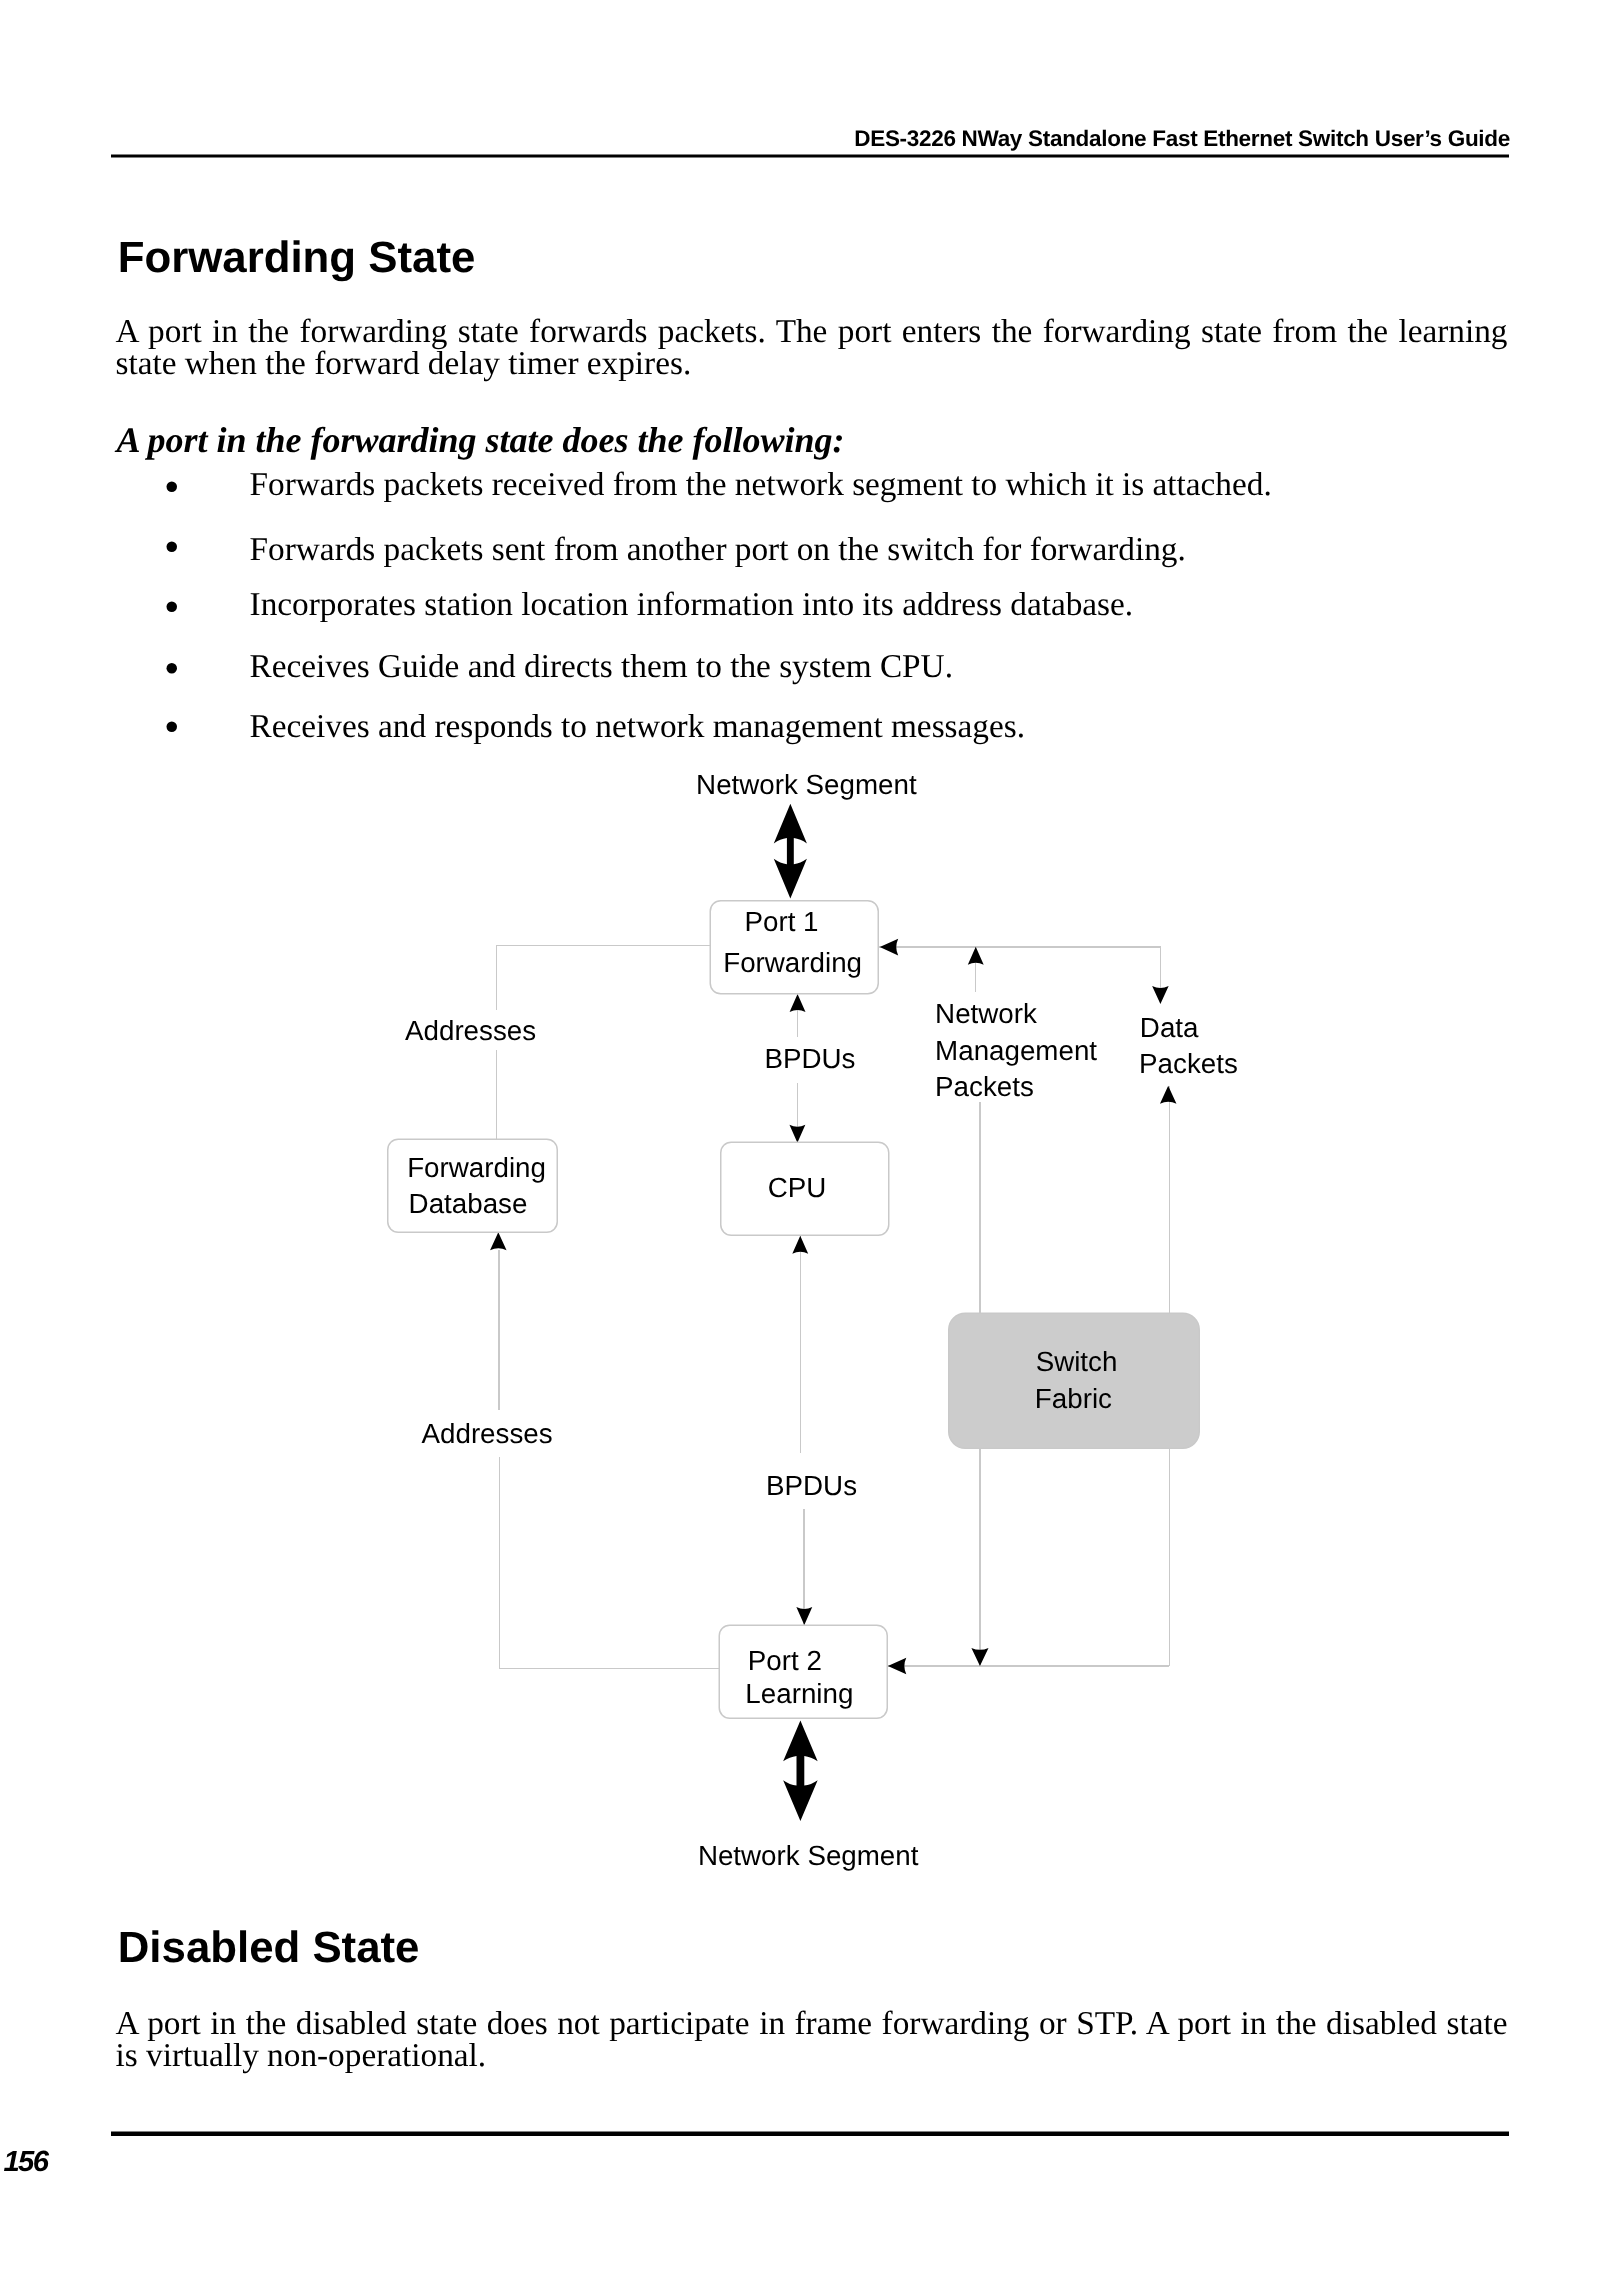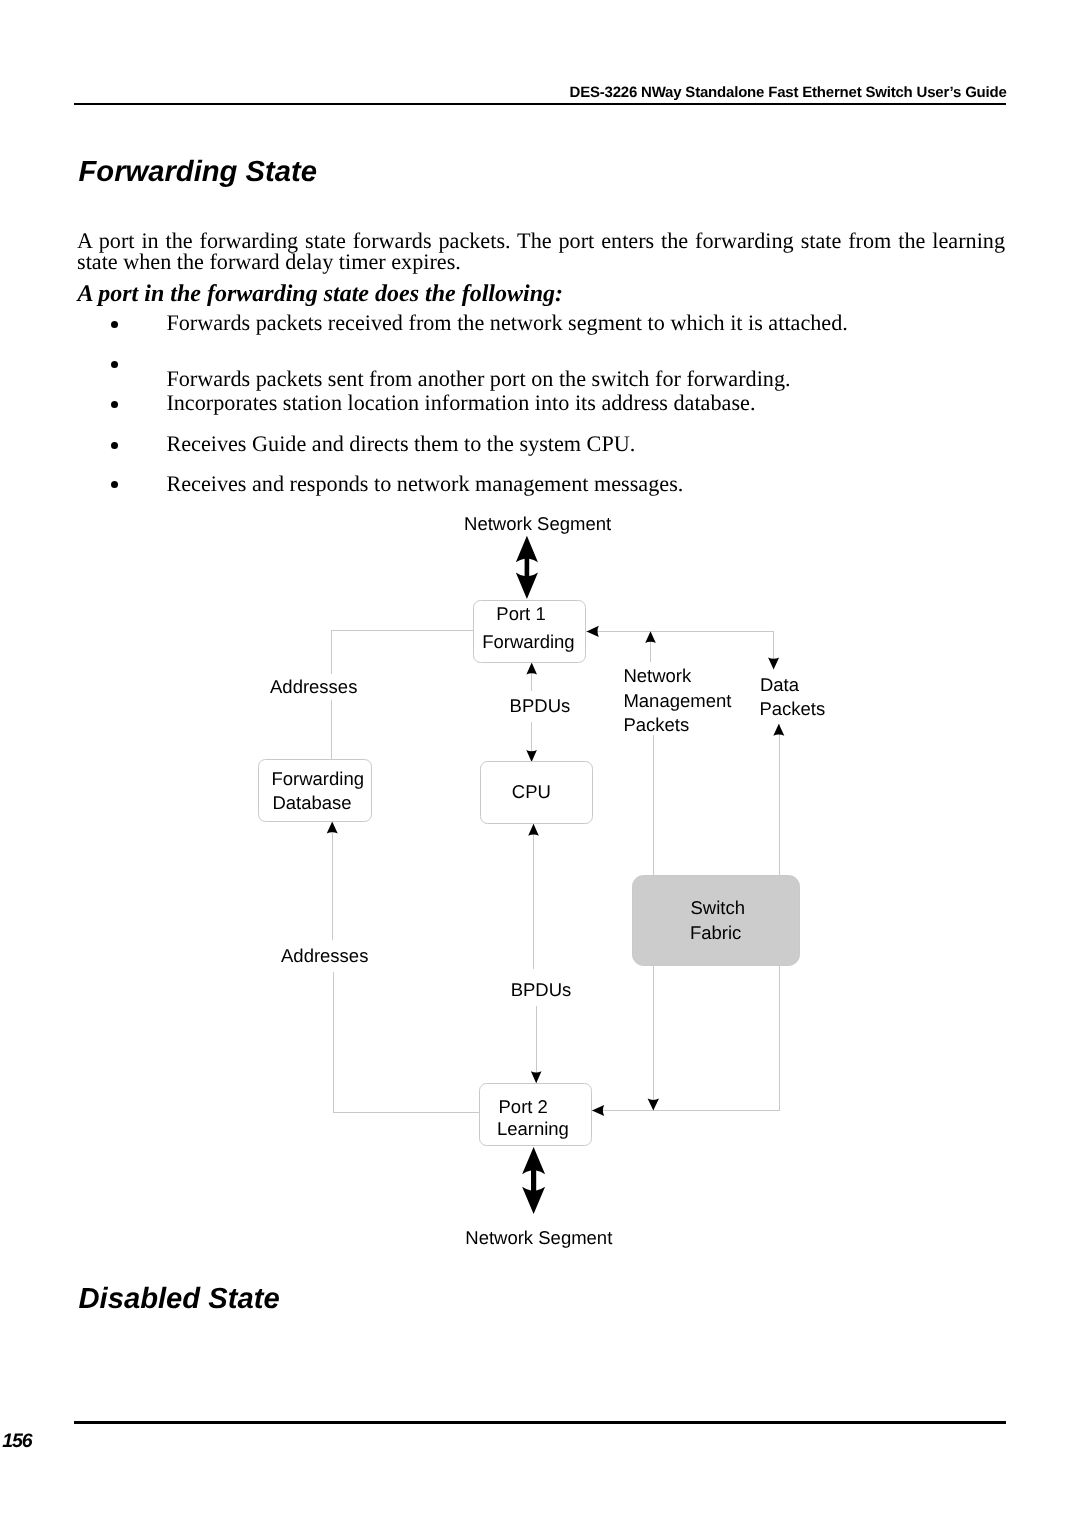--- a/index.html
+++ b/index.html
@@ -5,24 +5,24 @@
   html,body{margin:0;padding:0;background:#fff;}
   body{width:1080px;height:1528px;position:relative;overflow:hidden;
        font-family:"Liberation Serif", serif;color:#000;
        -webkit-font-smoothing:antialiased;text-rendering:geometricPrecision;}
   .page{position:absolute;left:0;top:0;width:1080px;height:1172px;}
   .aa-fix{position:absolute;left:0;top:0;width:1px;height:1px;mix-blend-mode:multiply;background:#fff;pointer-events:none;}
   .hdr-text{position:absolute;left:569.5px;top:84.6px;font-family:"Liberation Sans",sans-serif;
             font-weight:bold;font-size:15px;white-space:nowrap;line-height:15px;letter-spacing:-0.2px;}
   .hdr-rule{position:absolute;left:74px;top:103px;width:932px;height:1.7px;background:#000;}
   .h1{position:absolute;left:78.5px;font-family:"Liberation Sans",sans-serif;
-      font-weight:bold;font-style:italic;font-size:29.2px;line-height:29.2px;white-space:nowrap;}
+      font-weight:bold;font-size:29.2px;line-height:29.2px;white-space:nowrap;}
   .para{position:absolute;font-size:22.2px;line-height:21.2px;}
   .para .ln{display:block;white-space:nowrap;}
-  .para .just{display:block;text-align:justify;text-align-last:justify;margin-top:20px;}
+  .para .just{display:block;text-align:justify;text-align-last:justify;}
   .lead{position:absolute;left:77.6px;font-weight:bold;font-style:italic;font-size:24px;
         line-height:24px;white-space:nowrap;margin-top:14px;}
   .bullets{position:absolute;left:0;top:0;}
   .bullet{position:absolute;font-size:22.2px;line-height:22.2px;white-space:nowrap;margin-left:23px;}
   .bdot{position:absolute;width:7px;height:7px;border-radius:50%;background:#000;}
   .ftr-rule{position:absolute;left:74px;top:1421px;width:932px;height:2.9px;background:#000;}
   .pgnum{position:absolute;left:0;top:1432px;width:1080px;text-align:left;
          font-family:"Liberation Sans",sans-serif;font-weight:bold;font-style:italic;
          font-size:19.5px;line-height:19.5px;letter-spacing:-1.1px;text-indent:2.3px;}
   svg.diagram{position:absolute;left:0;top:0;}
@@ -43,31 +43,35 @@
     <span class="ln just">A port in the forwarding state forwards packets. The port enters the forwarding state from the learning</span>
     <span class="ln">state when the forward delay timer expires.</span>
   </div>
 
   <div class="lead" style="top:268.2px">A port in the forwarding state does the following:</div>
 
   <div class="bullets">
       <div class="bdot" style="left: 110.6px; top: 320.8px;"></div>
       <div class="bullet" style="left: 143.4px; top: 312.2px;">Forwards packets received from the network segment to which it is attached.</div>
       <div class="bdot" style="left: 110.6px; top: 361.2px;"></div>
-      <div class="bullet" style="left: 143.4px; top: 368px;">Forwards packets sent from another port on the switch for forwarding.</div>
+      <div class="bullet" style="left: 143.4px; top: 355px;">Forwards packets sent from another port on the switch for forwarding.</div>
       <div class="bdot" style="left: 110.6px; top: 401px;"></div>
       <div class="bullet" style="left: 143.4px; top: 392.4px;">Incorporates station location information into its address database.</div>
       <div class="bdot" style="left: 110.6px; top: 441.5px;"></div>
       <div class="bullet" style="left: 143.4px; top: 432.9px;">Receives Guide and directs them to the system CPU.</div>
       <div class="bdot" style="left: 110.6px; top: 481.2px;"></div>
       <div class="bullet" style="left: 143.4px; top: 472.6px;">Receives and responds to network management messages.</div>
     </div>
 
   <div class="h1" style="top:1285px">Disabled State</div>
 
+  <div class="para" style="left:77px;top:1337.6px;width:928px">
+    <span class="ln just">A port in the disabled state does not participate in frame forwarding or STP. A port in the disabled state</span>
+    <span class="ln">is virtually non-operational.</span>
+  </div>
 
   <div class="ftr-rule"></div>
   <div class="pgnum">156</div>
 
   <svg class="diagram" width="1080" height="1528" viewBox="0 0 1080 1528">
     <g id="dg-lines" stroke-width="1" fill="none" shape-rendering="crispEdges" stroke="#c9c9c9">
         <polyline points="473.4,630.3 331,630.3 331,673.5"></polyline>
         <polyline points="331,700 331,759.2"></polyline>
         <polyline points="479.4,1112.4 333,1112.4 333,971.5"></polyline>
         <polyline points="332.6,939.7 332.6,833"></polyline>

